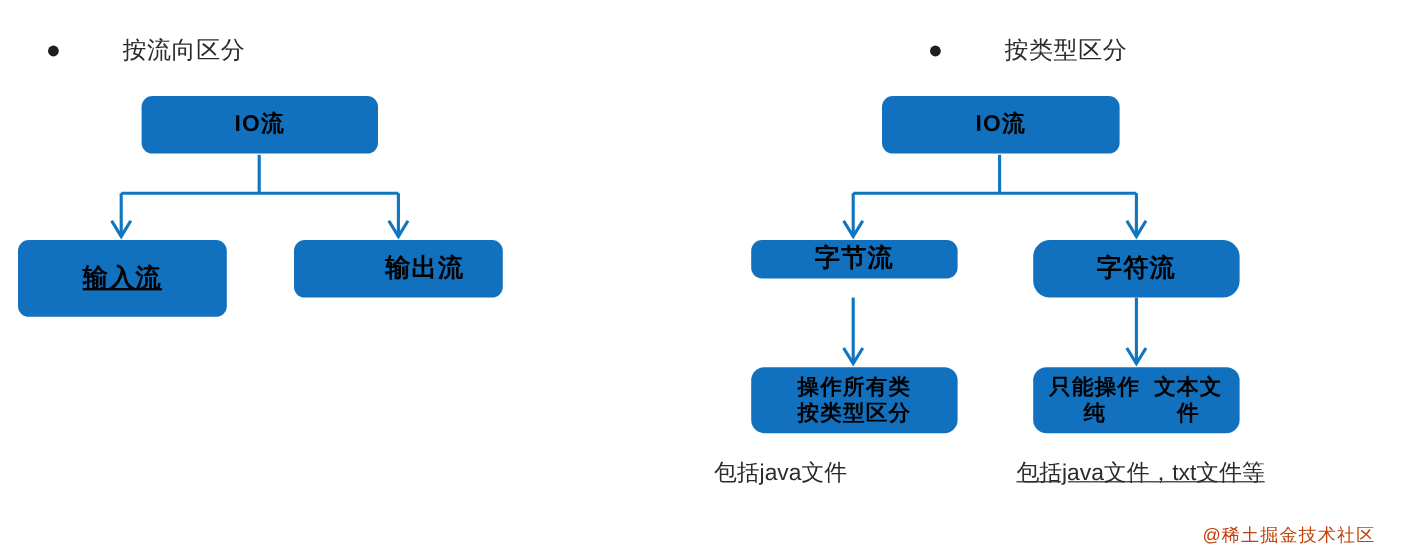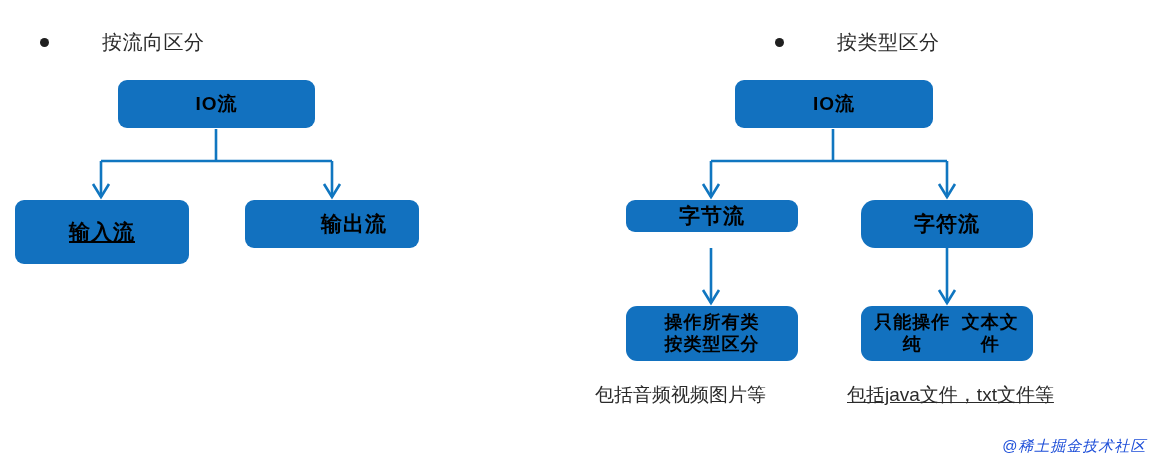--- a/index.html
+++ b/index.html
@@ -77,25 +77,24 @@
   .caption {
     position: absolute;
     color: #2b2b2b;
     font-size: 19px;
     white-space: nowrap;
     line-height: 1;
   }
   
   .watermark {
     position: absolute;
-    color: #1d4ed8;
+    color: #c2410c;
     font-size: 15px;
     white-space: nowrap;
     letter-spacing: 1px;
-    font-style: italic;
   }
 </style>
 </head>
 <body>
 
 <div id="canvas">
 
   <svg class="svg-layer" viewBox="0 0 1168 467" width="1168" height="467">
     <g fill="none" stroke="#1076c0" stroke-width="2.6" stroke-linecap="butt">
 
@@ -161,19 +160,19 @@
   <div class="node level3" style="left:626px; top:306px; width:172px; height:55px; flex-direction:column;">
     <span class="node-text">操作所有类</span>
     <span class="node-text">按类型区分</span>
   </div>
 
   <div class="node level3" style="left:861px; top:306px; width:172px; height:55px; flex-direction:row;">
     <span class="node-text">只能操作纯</span>
     <span class="node-text">文本文件</span>
   </div>
 
-  <div class="caption" style="left:595px; top:385px;">包括音频视频图片等</div>
+  <div class="caption" style="left:595px; top:385px;">包括java文件</div>
 
   <div class="caption" style="left:847px; top:385px;text-decoration:underline;">包括java文件，txt文件等</div>
 
   <div class="watermark" style="left:1002px; top:437px;">@稀土掘金技术社区</div>
 
 </div>
 
 </body></html>

